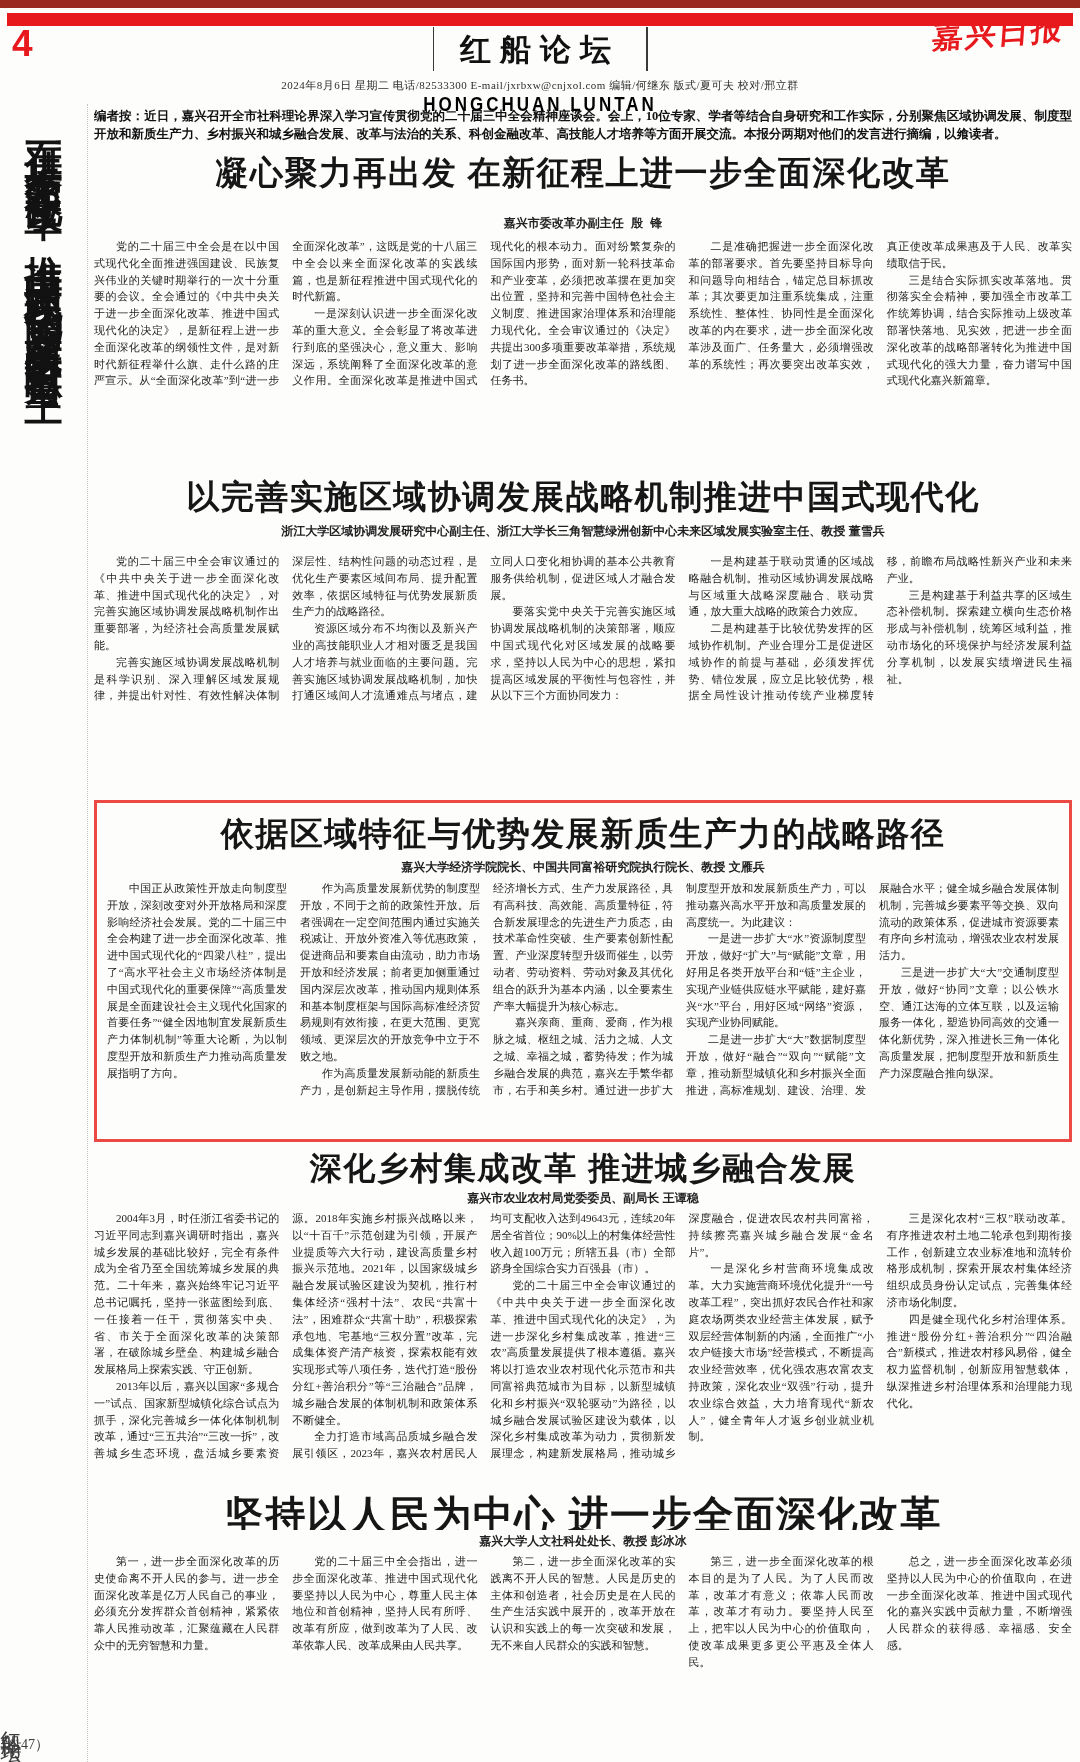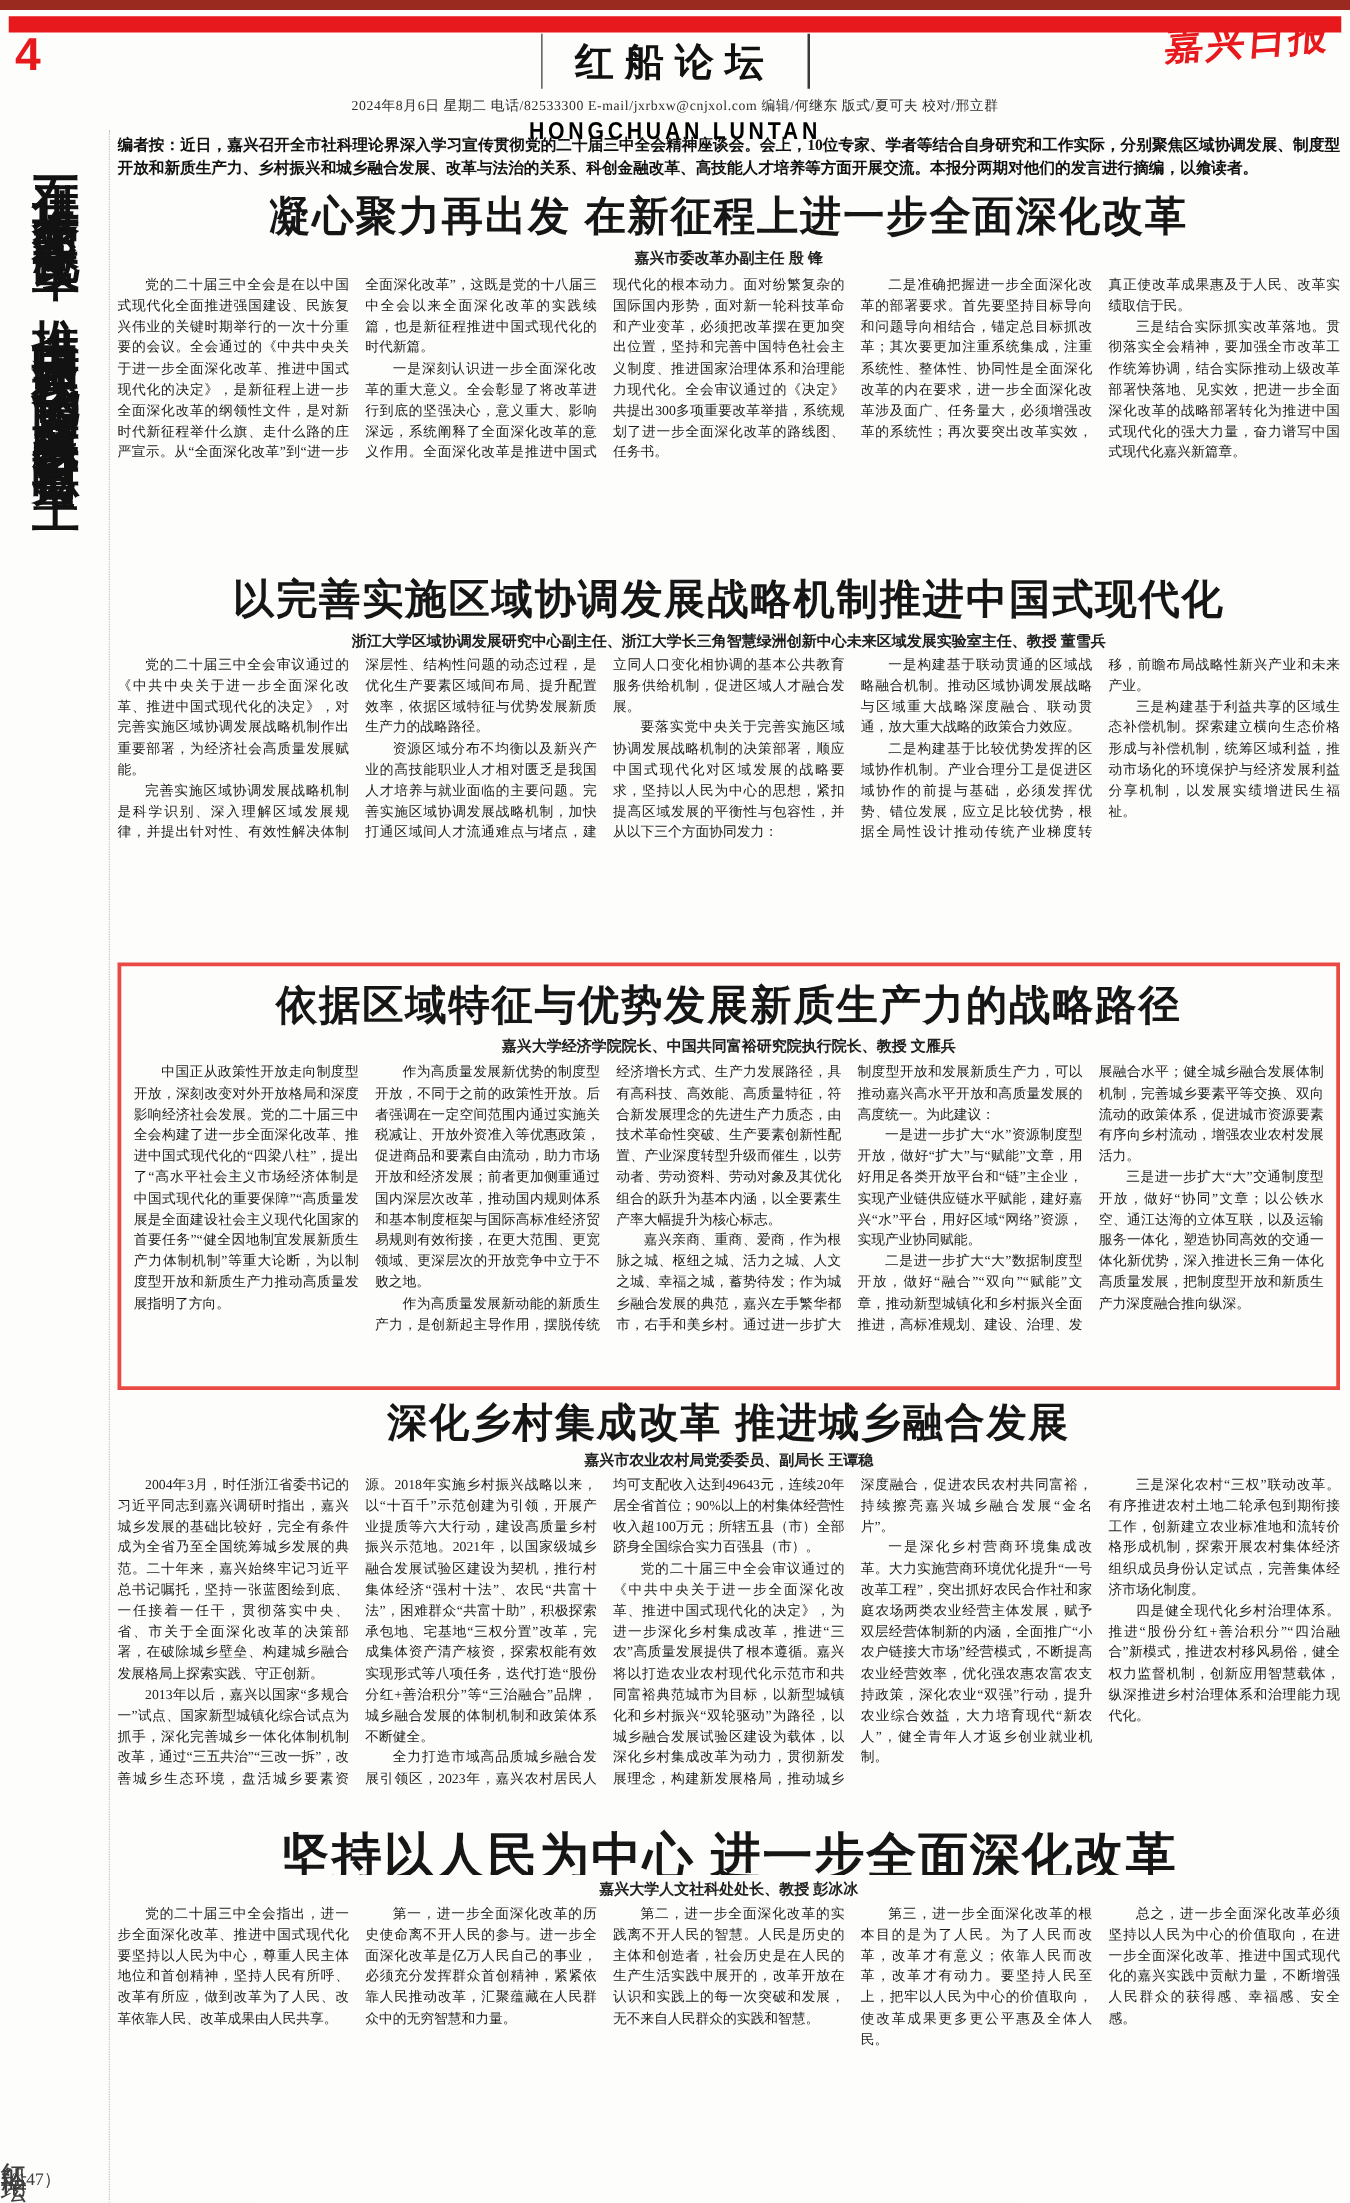--- a/index.html
+++ b/index.html
@@ -40,25 +40,25 @@
              text-align:justify; height:40px; overflow:hidden; }
   .ed-note .lbl { font-weight:900; }
   .headline { text-align:center; font:900 33px/1.25 "Liberation Sans", sans-serif;
               color:#161616; letter-spacing:1.5px; white-space:nowrap; overflow:hidden; }
   .byline { text-align:center; font:700 12px/16px "Liberation Sans", sans-serif; color:#222; }
   .body { column-count:5; column-gap:13px; column-fill:balance;
           font-size:11px; line-height:16.8px; text-align:justify; overflow:hidden; color:#1c1c1c; }
   .body p { text-indent:2em; margin:0; }
   
   .h1 { margin-top:4px; height:44px; }
-  .by1 { margin-top:2px; height:16px; }
+  .by1 { margin-top:20px; height:16px;font-family:Liberation Mono, monospace; }
   .bd1 { margin-top:6px; height:200px; }
   .h2 { margin-top:38px; height:44px; }
   .by2 { margin-top:3px; height:16px; }
-  .bd2 { margin-top:3px; height:236px; }
+  .bd2 { margin-top:15px; height:236px;font-family:Liberation Mono, monospace; }
   .redbox { margin-top:10px; height:342px; border:3px solid #ea4a43; padding:4px 10px 8px; background:#fdfdfc; }
   .h3 { margin-top:6px; height:44px; }
   .by3 { margin-top:2px; height:16px; }
   .bd3 { margin-top:5px; height:238px; }
   .h4 { margin-top:6px; height:40px; font-size:32px; }
   .by4 { margin-top:2px; height:15px; }
   .bd4 { margin-top:5px; height:256px; }
   .h5 { margin-top:24px; height:40px; font-size:40px; }
   .by5 { margin-top:3px; height:15px; }
   .bd5 { margin-top:5px; height:248px; }
@@ -141,21 +141,21 @@
         <p>全力打造市域高品质城乡融合发展引领区，2023年，嘉兴农村居民人均可支配收入达到49643元，连续20年居全省首位；90%以上的村集体经营性收入超100万元；所辖五县（市）全部跻身全国综合实力百强县（市）。</p>
         <p>党的二十届三中全会审议通过的《中共中央关于进一步全面深化改革、推进中国式现代化的决定》，为进一步深化乡村集成改革，推进“三农”高质量发展提供了根本遵循。嘉兴将以打造农业农村现代化示范市和共同富裕典范城市为目标，以新型城镇化和乡村振兴“双轮驱动”为路径，以城乡融合发展试验区建设为载体，以深化乡村集成改革为动力，贯彻新发展理念，构建新发展格局，推动城乡深度融合，促进农民农村共同富裕，持续擦亮嘉兴城乡融合发展“金名片”。</p>
         <p>一是深化乡村营商环境集成改革。大力实施营商环境优化提升“一号改革工程”，突出抓好农民合作社和家庭农场两类农业经营主体发展，赋予双层经营体制新的内涵，全面推广“小农户链接大市场”经营模式，不断提高农业经营效率，优化强农惠农富农支持政策，深化农业“双强”行动，提升农业综合效益，大力培育现代“新农人”，健全青年人才返乡创业就业机制。</p>
         <p>三是深化农村“三权”联动改革。有序推进农村土地二轮承包到期衔接工作，创新建立农业标准地和流转价格形成机制，探索开展农村集体经济组织成员身份认定试点，完善集体经济市场化制度。</p>
         <p>四是健全现代化乡村治理体系。推进“股份分红+善治积分”“四治融合”新模式，推进农村移风易俗，健全权力监督机制，创新应用智慧载体，纵深推进乡村治理体系和治理能力现代化。</p>
       </div>
 
     <h1 class="headline h5">坚持以人民为中心  进一步全面深化改革</h1>
     <div class="byline by5">嘉兴大学人文社科处处长、教授  彭冰冰</div>
     <div class="body bd5">
+        <p>第一，进一步全面深化改革的历史使命离不开人民的参与。进一步全面深化改革是亿万人民自己的事业，必须充分发挥群众首创精神，紧紧依靠人民推动改革，汇聚蕴藏在人民群众中的无穷智慧和力量。</p>
         <p>党的二十届三中全会指出，进一步全面深化改革、推进中国式现代化要坚持以人民为中心，尊重人民主体地位和首创精神，坚持人民有所呼、改革有所应，做到改革为了人民、改革依靠人民、改革成果由人民共享。</p>
-        <p>第一，进一步全面深化改革的历史使命离不开人民的参与。进一步全面深化改革是亿万人民自己的事业，必须充分发挥群众首创精神，紧紧依靠人民推动改革，汇聚蕴藏在人民群众中的无穷智慧和力量。</p>
         <p>第二，进一步全面深化改革的实践离不开人民的智慧。人民是历史的主体和创造者，社会历史是在人民的生产生活实践中展开的，改革开放在认识和实践上的每一次突破和发展，无不来自人民群众的实践和智慧。</p>
         <p>第三，进一步全面深化改革的根本目的是为了人民。为了人民而改革，改革才有意义；依靠人民而改革，改革才有动力。要坚持人民至上，把牢以人民为中心的价值取向，使改革成果更多更公平惠及全体人民。</p>
         <p>总之，进一步全面深化改革必须坚持以人民为中心的价值取向，在进一步全面深化改革、推进中国式现代化的嘉兴实践中贡献力量，不断增强人民群众的获得感、幸福感、安全感。</p>
       </div>
 
   </div>
 </div>
 
 </body></html>

